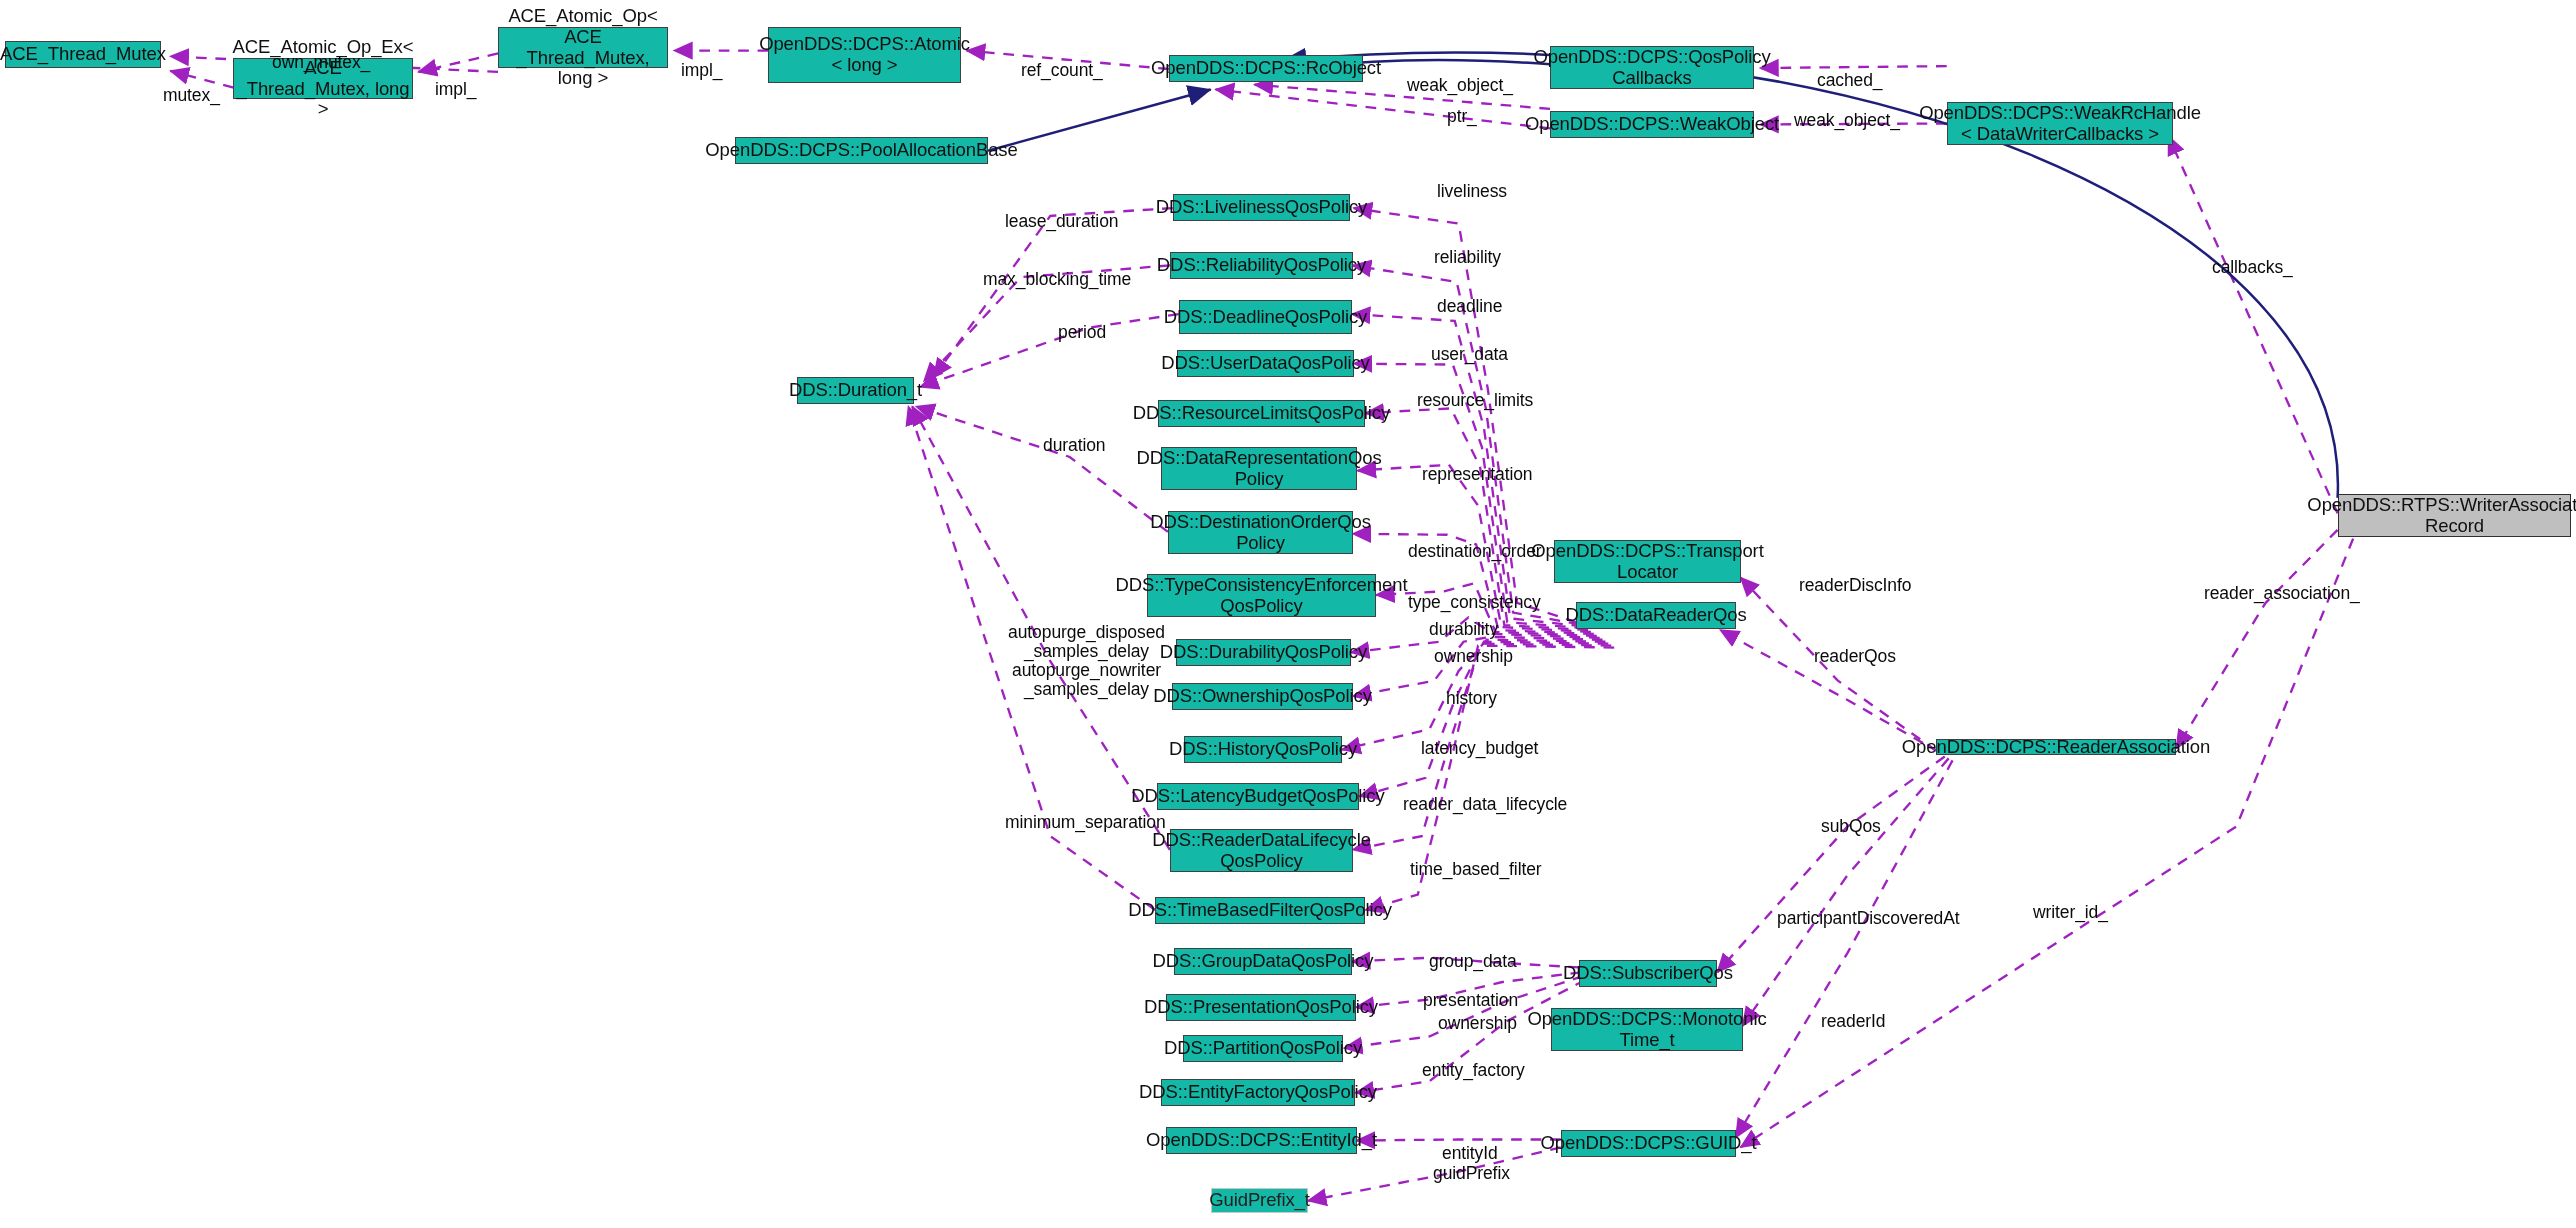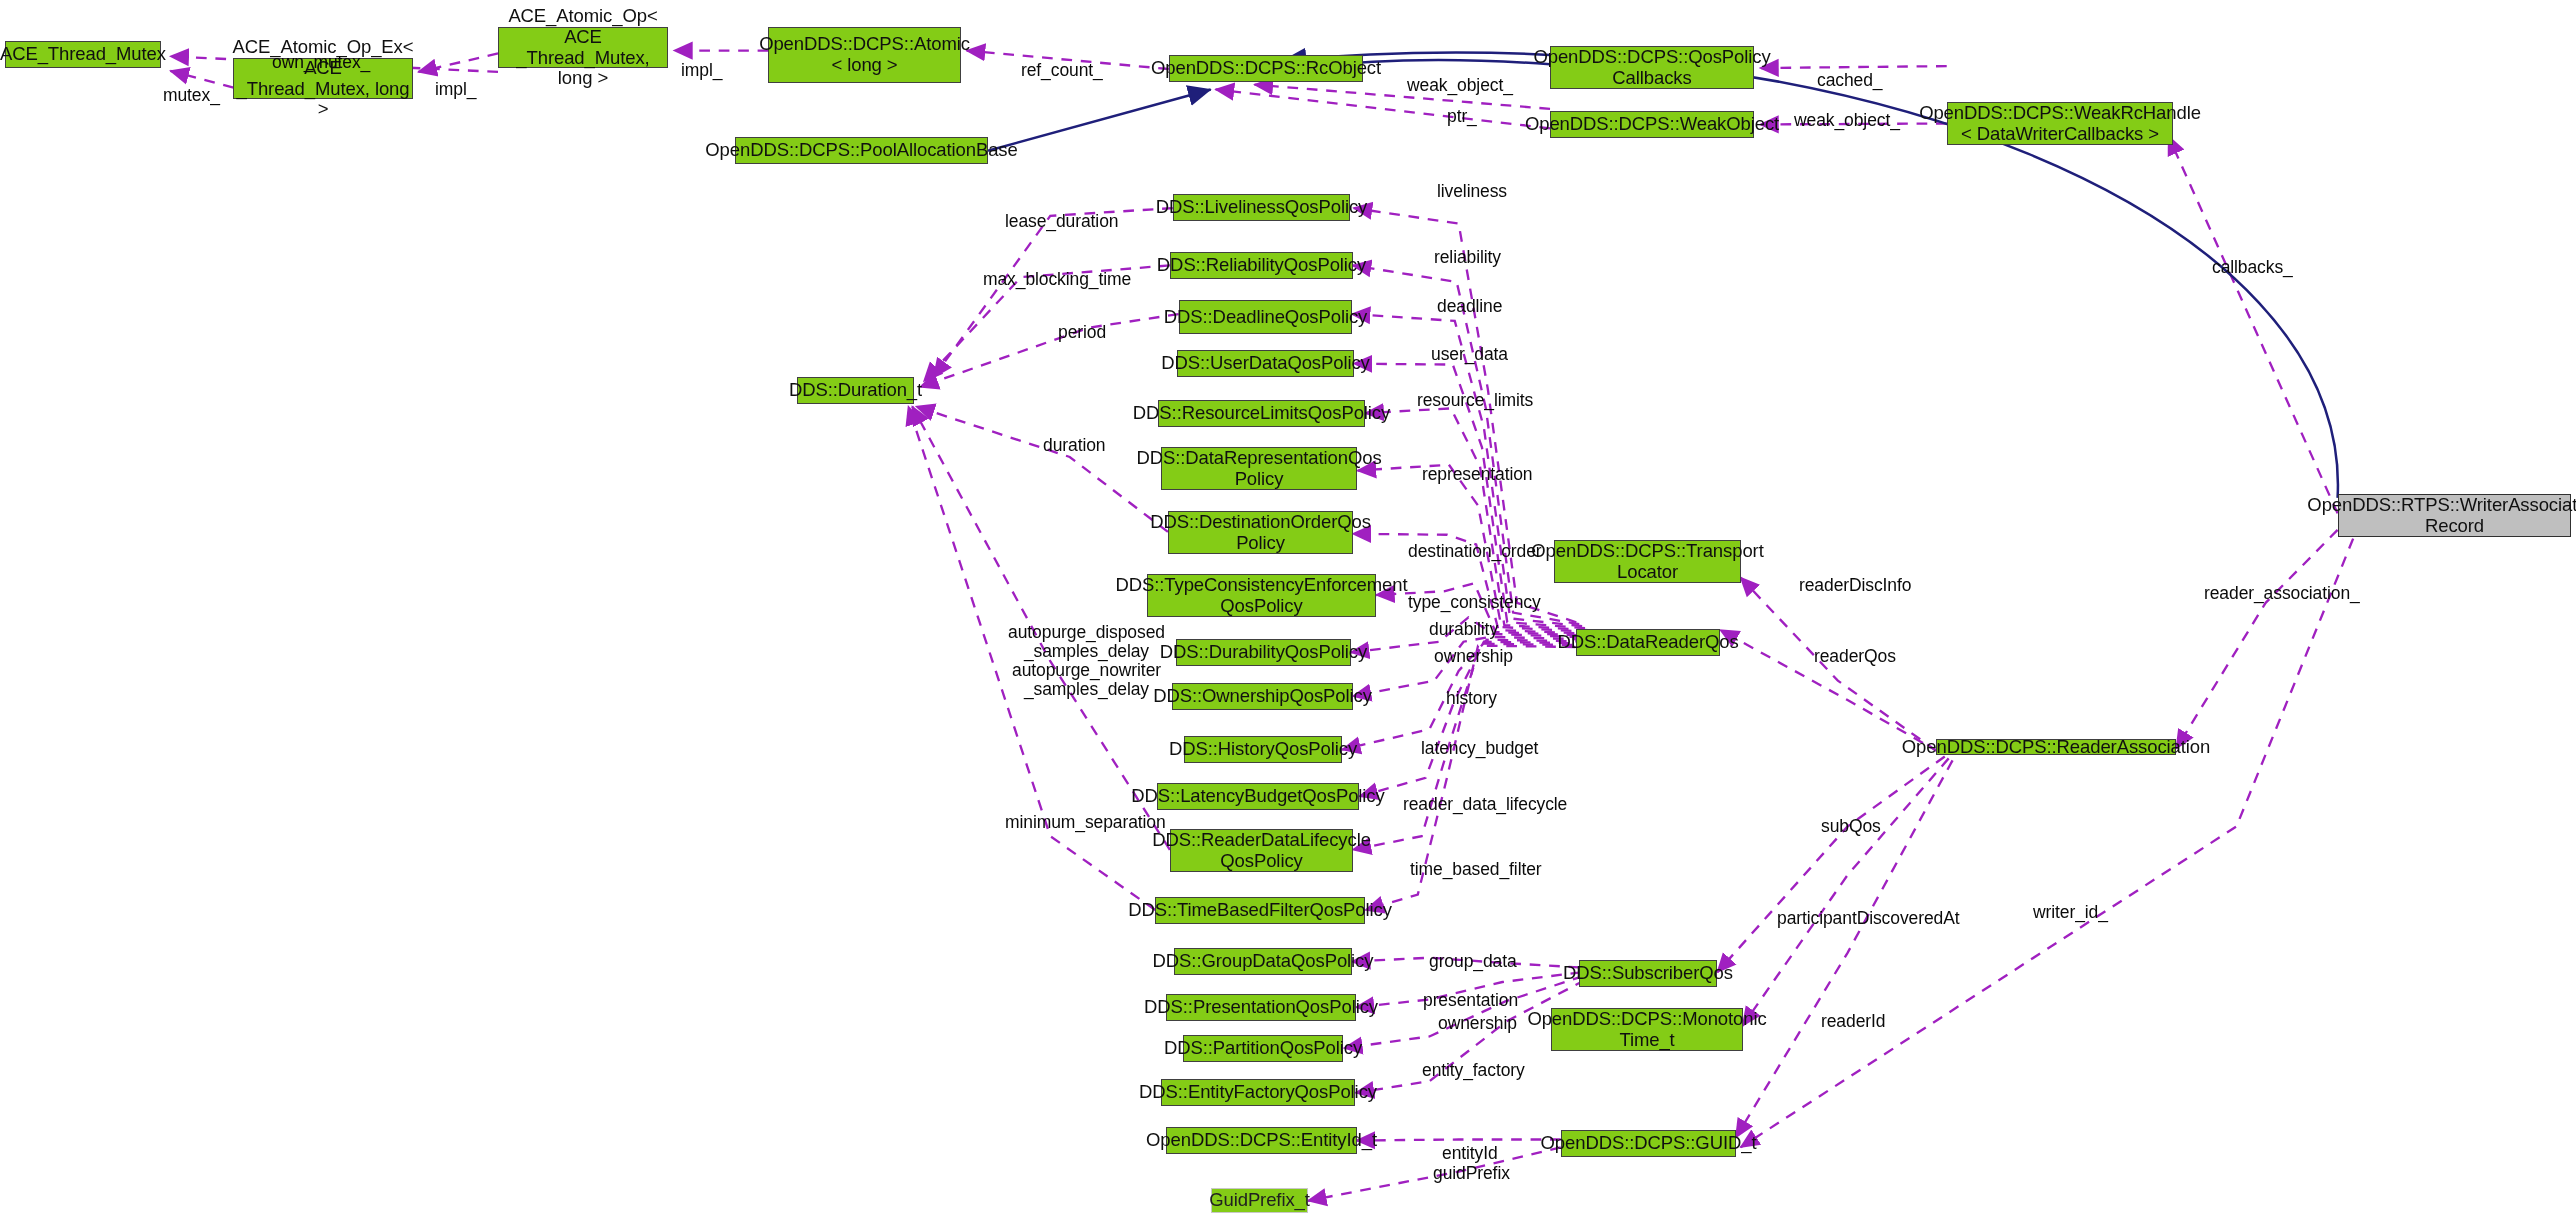--- a/index.html
+++ b/index.html
@@ -20,21 +20,21 @@
     left: 0;
     top: 0;
     width: 2576px;
     height: 1228px;
     pointer-events: none;
   }
   .node {
     position: absolute;
     box-sizing: border-box;
     border: 1.5px solid #404040;
-    background: #84cc16;
+    background: #14b8a6;
     color: #101010;
     font-size: 18.5px;
     line-height: 1.12;
     text-align: center;
     display: flex;
     align-items: center;
     justify-content: center;
     padding: 1px 3.9px;
     white-space: pre-line;
     letter-spacing: -0.1px;
@@ -171,21 +171,21 @@
   <div class="node" style="left:1155px;top:897px;width:210px;height:27px">DDS::TimeBasedFilterQosPolicy</div>
   <div class="node" style="left:1174px;top:948px;width:178px;height:27px">DDS::GroupDataQosPolicy</div>
   <div class="node" style="left:1166px;top:994px;width:190px;height:27px">DDS::PresentationQosPolicy</div>
   <div class="node" style="left:1183px;top:1035px;width:160px;height:27px">DDS::PartitionQosPolicy</div>
   <div class="node" style="left:1161px;top:1079px;width:194px;height:27px">DDS::EntityFactoryQosPolicy</div>
   <div class="node" style="left:1166px;top:1127px;width:191px;height:27px">OpenDDS::DCPS::EntityId_t</div>
   <div class="node faded" style="left:1211px;top:1188px;width:97px;height:25px">GuidPrefix_t</div>
 
   <div class="node" style="left:1554px;top:540px;width:187px;height:43px">OpenDDS::DCPS::Transport
 Locator</div>
-  <div class="node" style="left:1576px;top:629px;width:144px;height:27px">DDS::DataReaderQos</div>
+  <div class="node" style="left:1576px;top:602px;width:160px;height:27px">DDS::DataReaderQos</div>
   <div class="node" style="left:1579px;top:960px;width:138px;height:27px">DDS::SubscriberQos</div>
   <div class="node" style="left:1551px;top:1008px;width:192px;height:43px">OpenDDS::DCPS::Monotonic
 Time_t</div>
   <div class="node" style="left:1561px;top:1130px;width:175px;height:27px">OpenDDS::DCPS::GUID_t</div>
   <div class="node" style="left:1936px;top:739px;width:240px;height:16px">OpenDDS::DCPS::ReaderAssociation</div>
   <div class="node highlight" style="left:2338px;top:494px;width:233px;height:43px">OpenDDS::RTPS::WriterAssociation
 Record</div>
 
   <div class="edge-label left" style="left:272px;top:53px">own_mutex_</div>
   <div class="edge-label left" style="left:163px;top:86px">mutex_</div>

